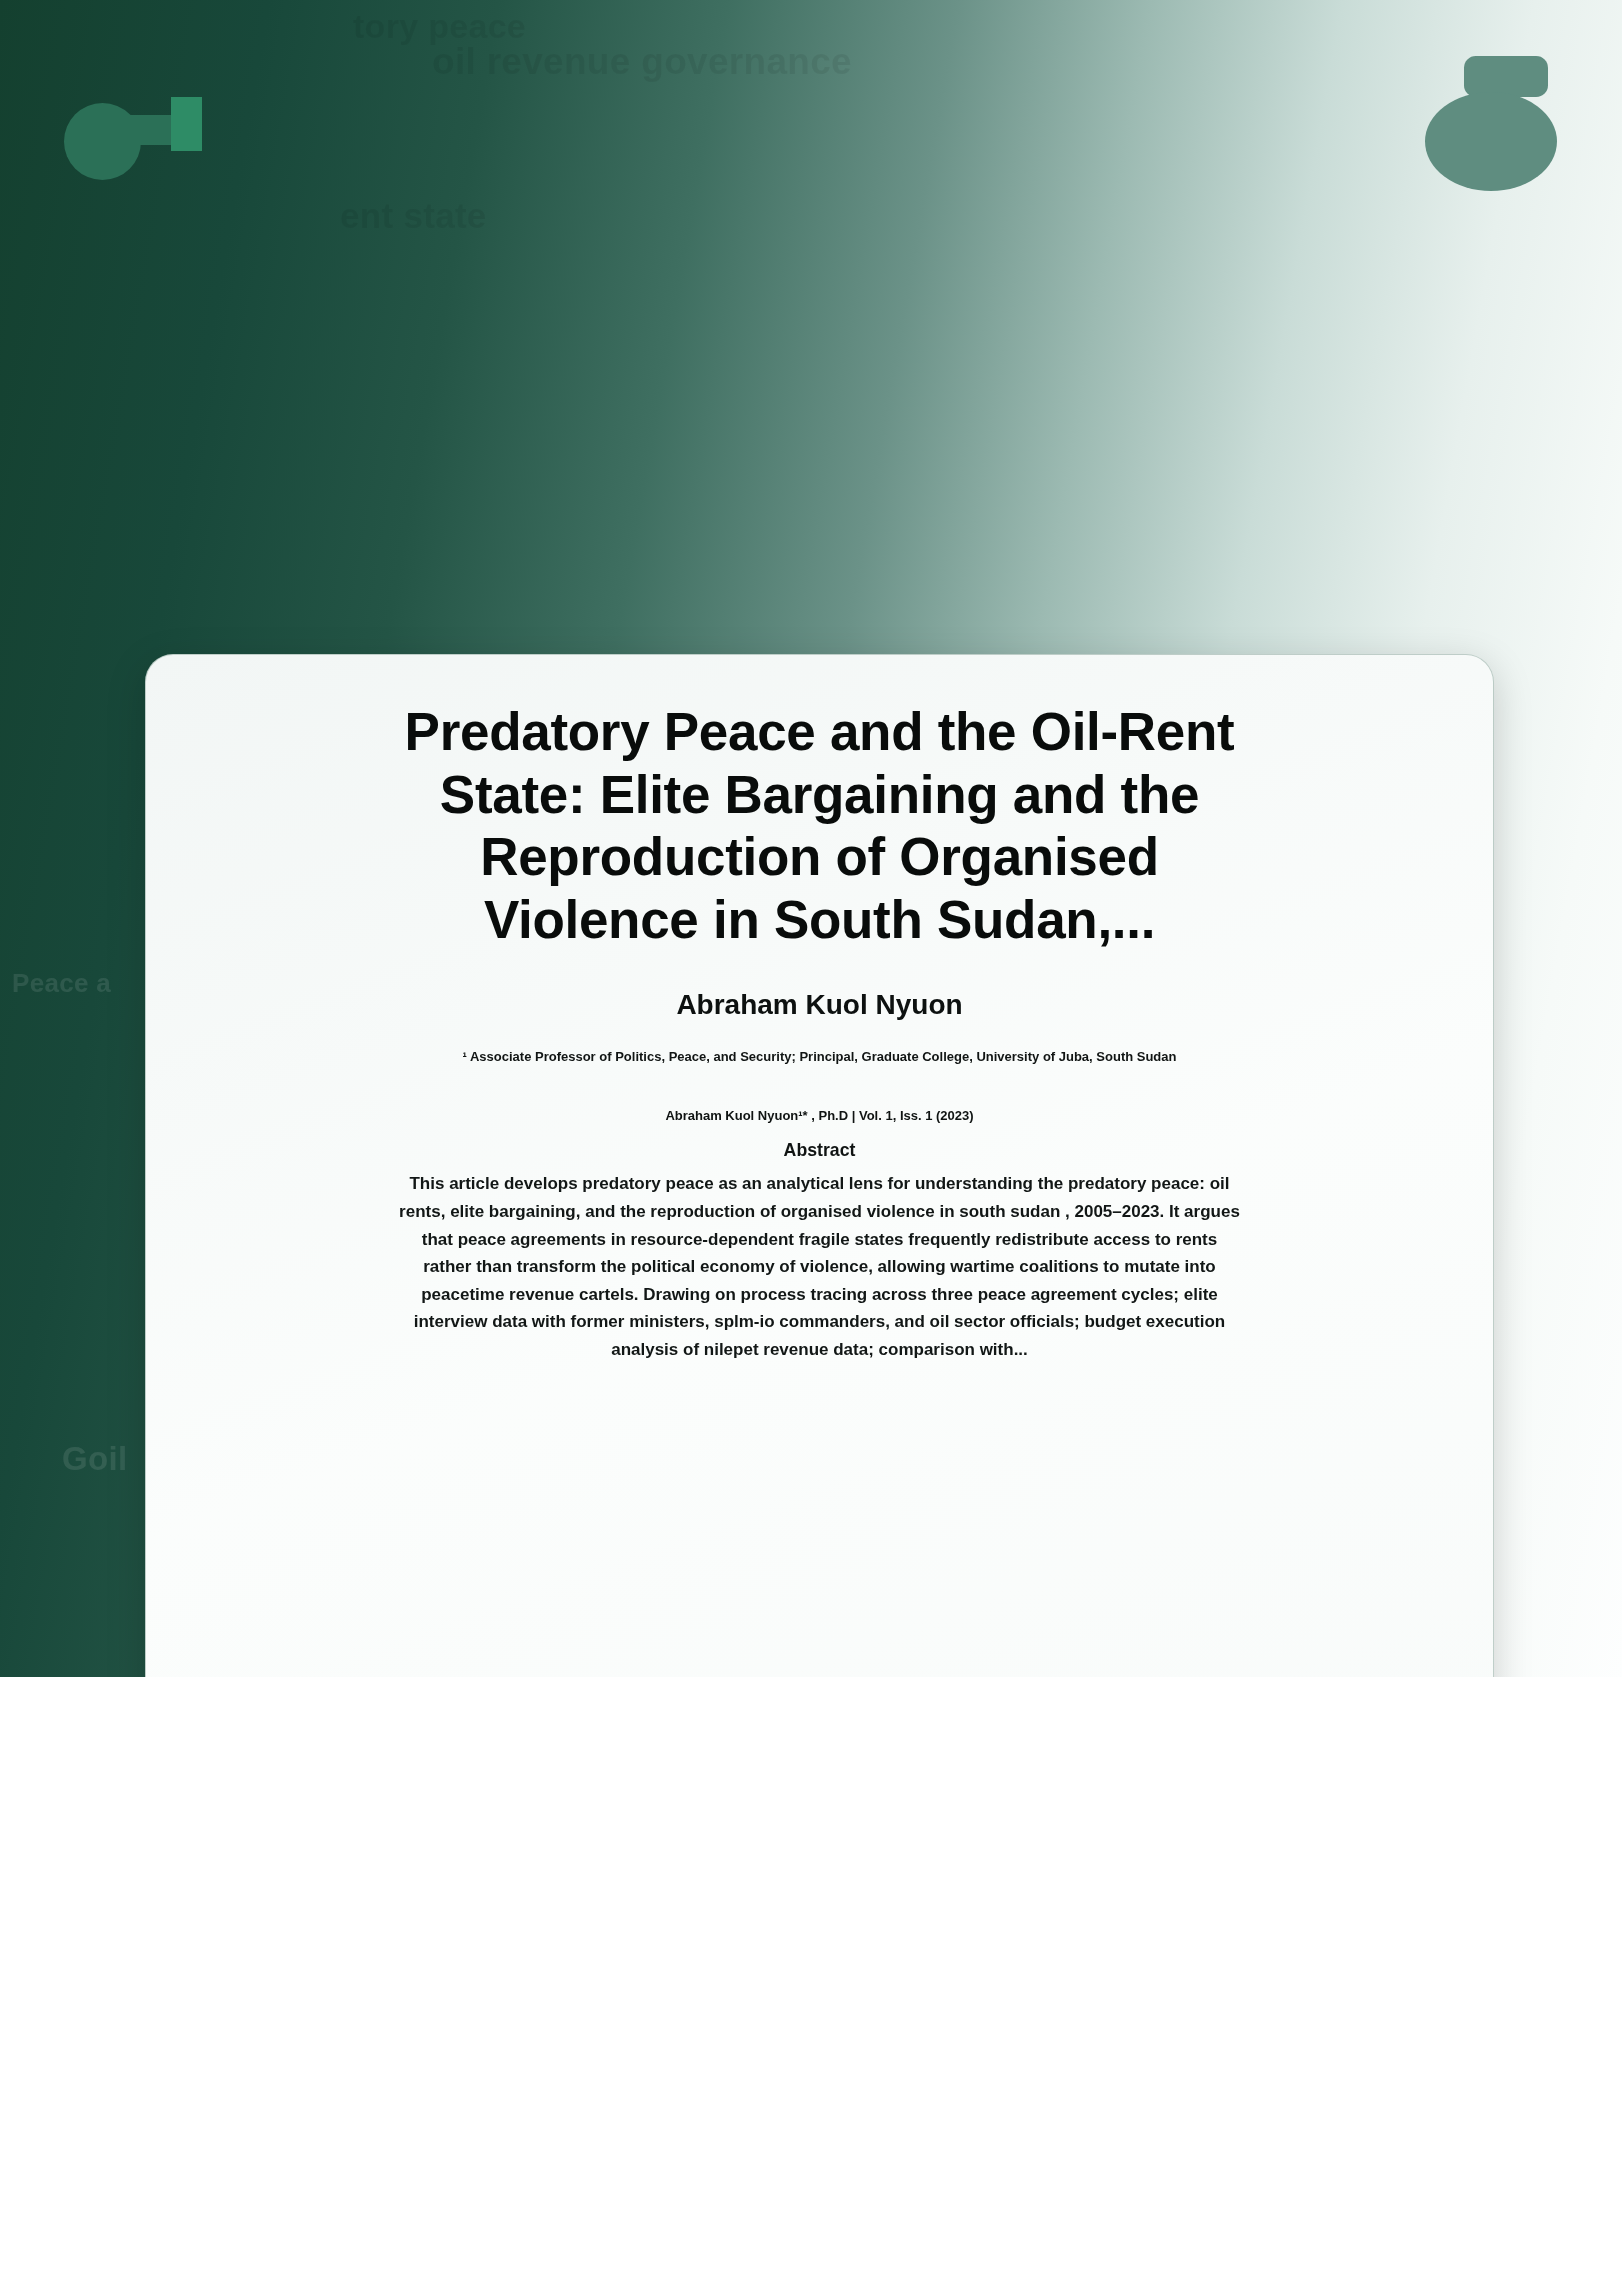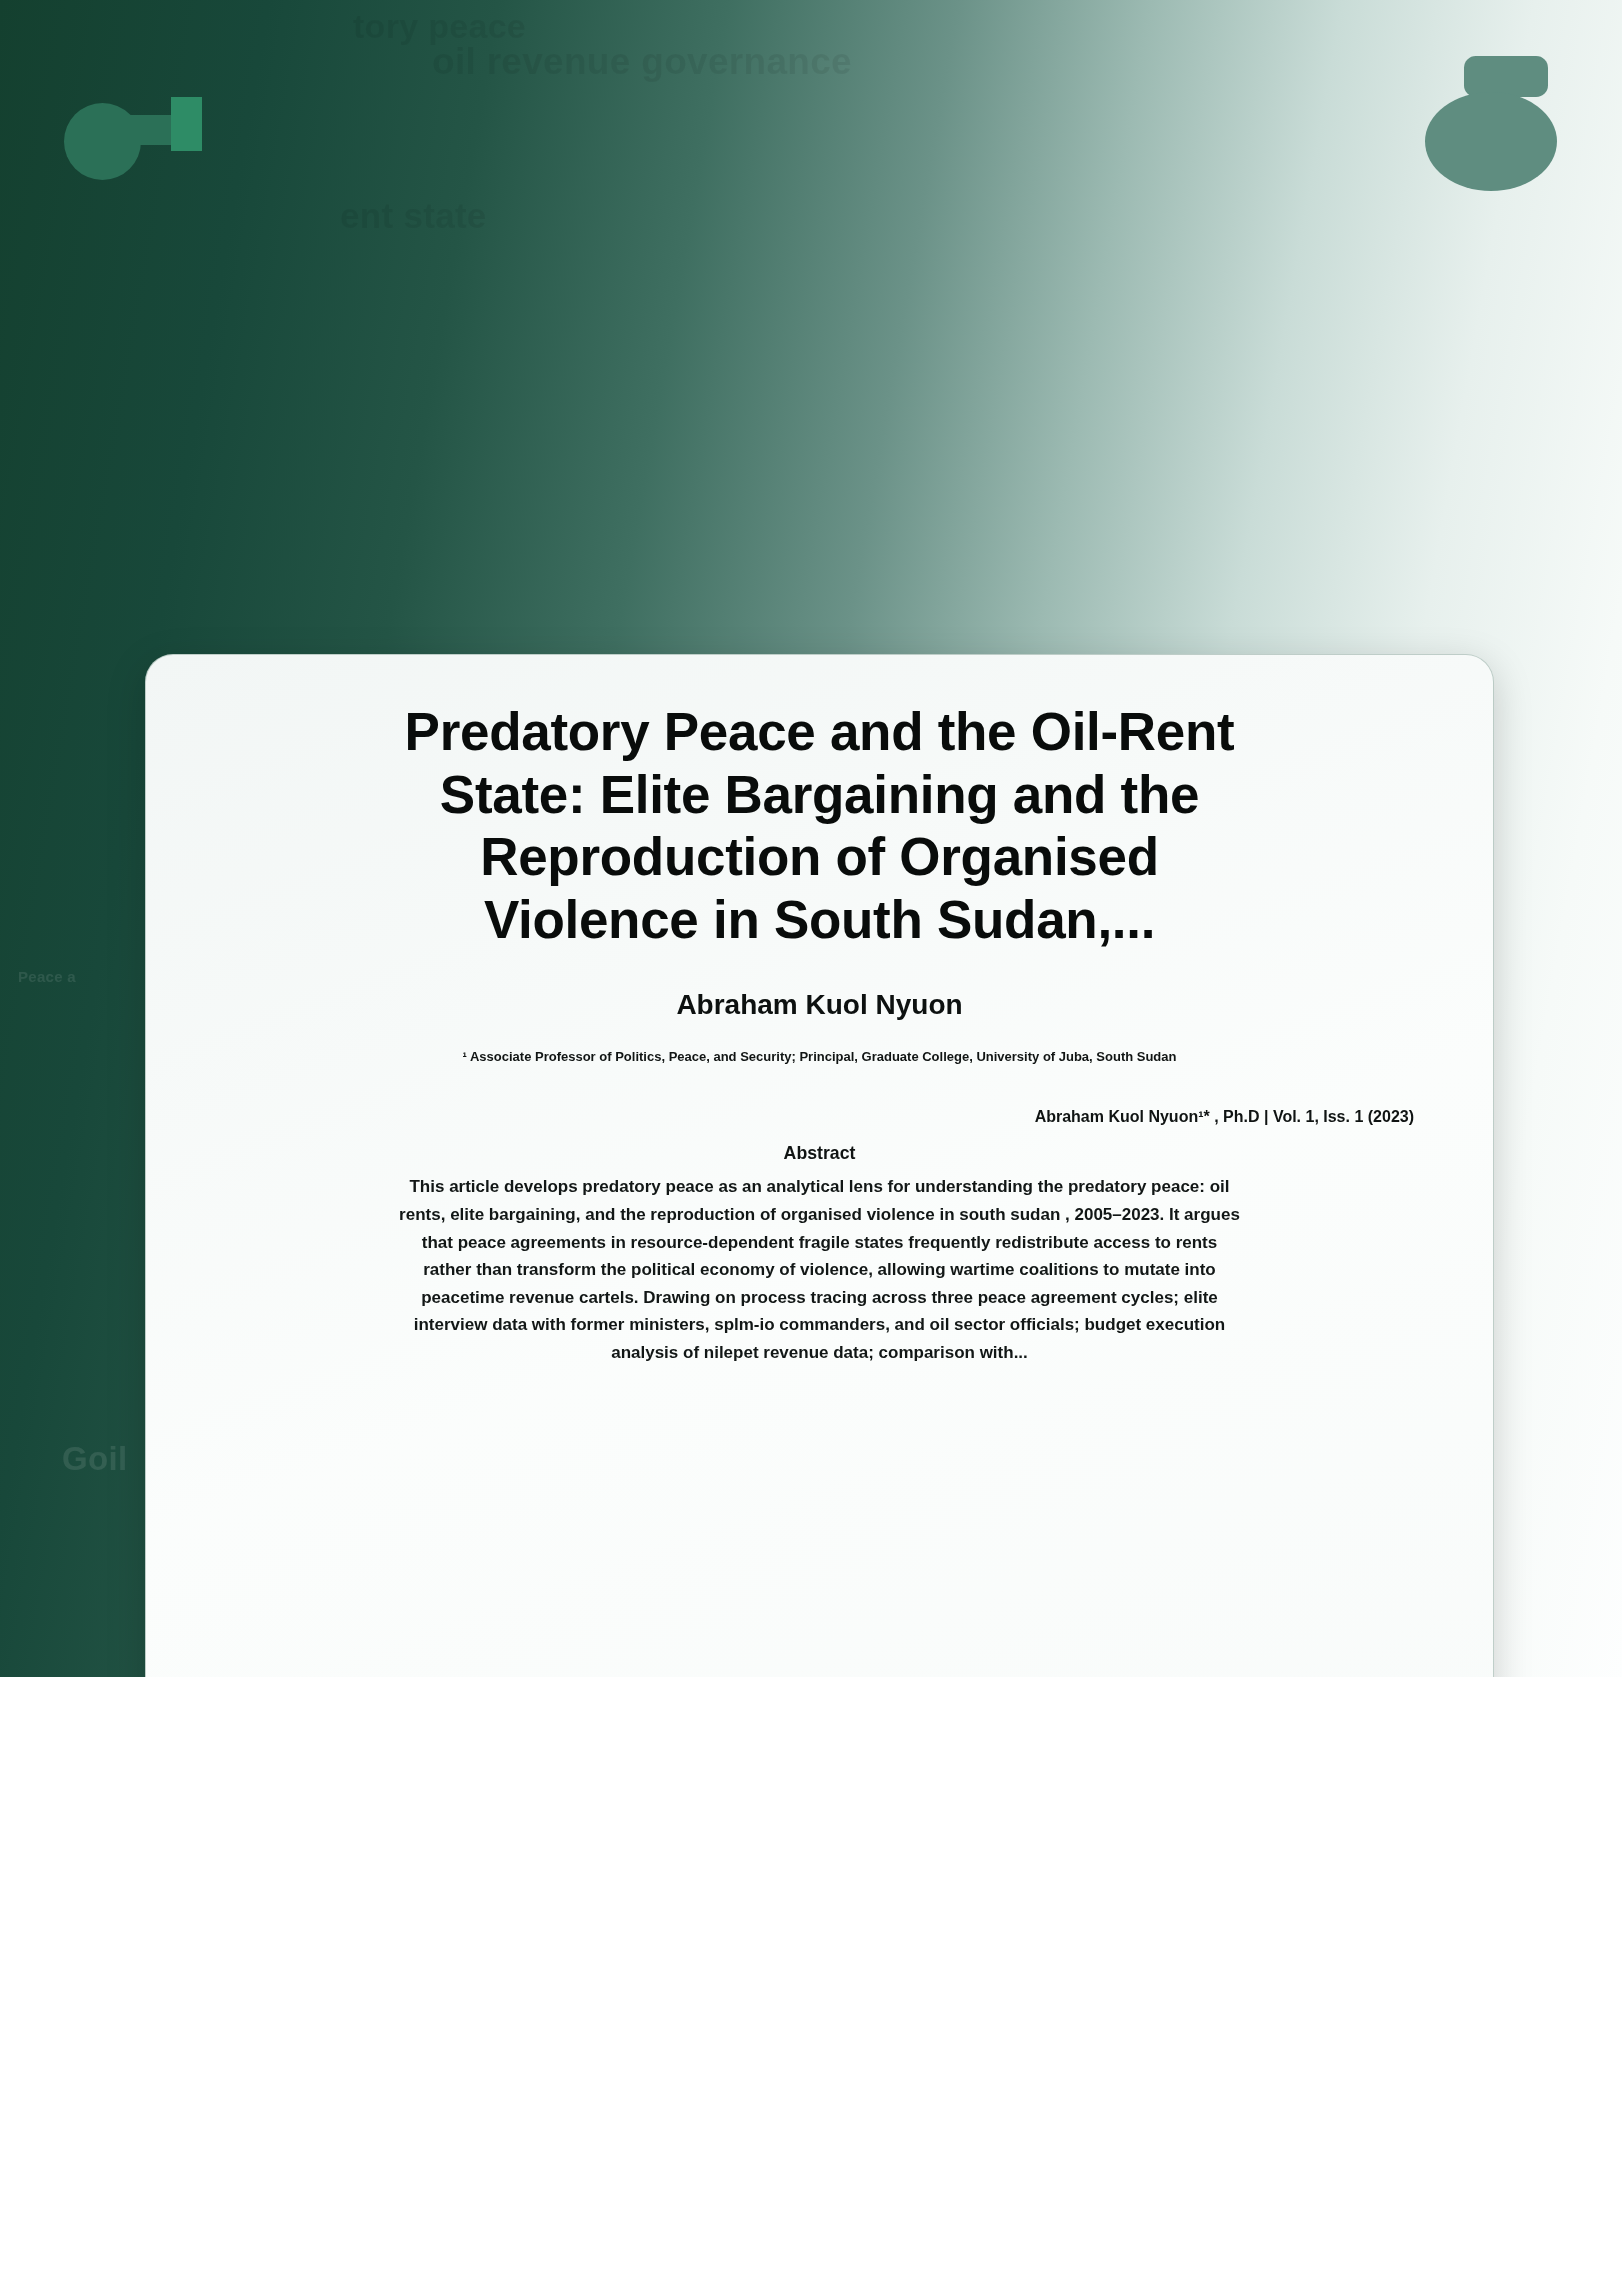--- a/index.html
+++ b/index.html
@@ -92,24 +92,23 @@
     line-height: 1.55;
     font-weight: 700;
     color: #111514;
     max-width: 844px;
     margin-left: auto;
     margin-right: auto;
   }
 
   .citation {
     margin-top: 41px;
-    font-size: 16px;
+    font-size: 13px;
     font-weight: 700;
     color: #101413;
-    text-align: right;
   }
 
   .abstract-heading {
     margin-top: 17px;
     font-size: 17.7px;
     font-weight: 700;
     color: #101413;
   }
 
   .abstract-body {
@@ -123,21 +122,21 @@
   }
 </style>
 </head>
 <body>
 
 <div class="page">
 
   <div class="wm dark" style="left:353px; top:6.5px;  font-size:34px;">tory peace</div>
   <div class="wm dark" style="left:432px; top:41px;  font-size:37px;">oil revenue governance</div>
   <div class="wm dark" style="left:340px; top:196px; font-size:35px;">ent state</div>
-  <div class="wm" style="left:18px;  top:968px; font-size:15px;">Peace a</div>
+  <div class="wm" style="left:12px;  top:968px; font-size:26px;">Peace a</div>
   <div class="wm" style="left:62px;  top:1440px; font-size:33px;">Goil</div>
   <div class="wm dark" style="left:340px; top:1721px; font-size:38px;">tory peace</div>
   <div class="wm" style="left:1204px; top:1302px; font-size:30px;">elite bargaining</div>
   <div class="wm" style="left:1263px; top:1407px; font-size:34px;">rentier state</div>
   <div class="wm" style="left:942px; top:1930px; font-size:37px;">resource governance</div>
   <div class="wm" style="left:681px; top:661px; font-size:33px;">armed conflict</div>
   <div class="wm dark" style="left:497px; top:2107px; font-size:27.5px;">south sudan</div>
 
   <div class="shape circle" style="left:64px; top:103px; width:77px; height:77px; background:#2b7057;"></div>
   <div class="shape" style="left:128px; top:115px; width:65px; height:30px; background:#2b7057;"></div>

